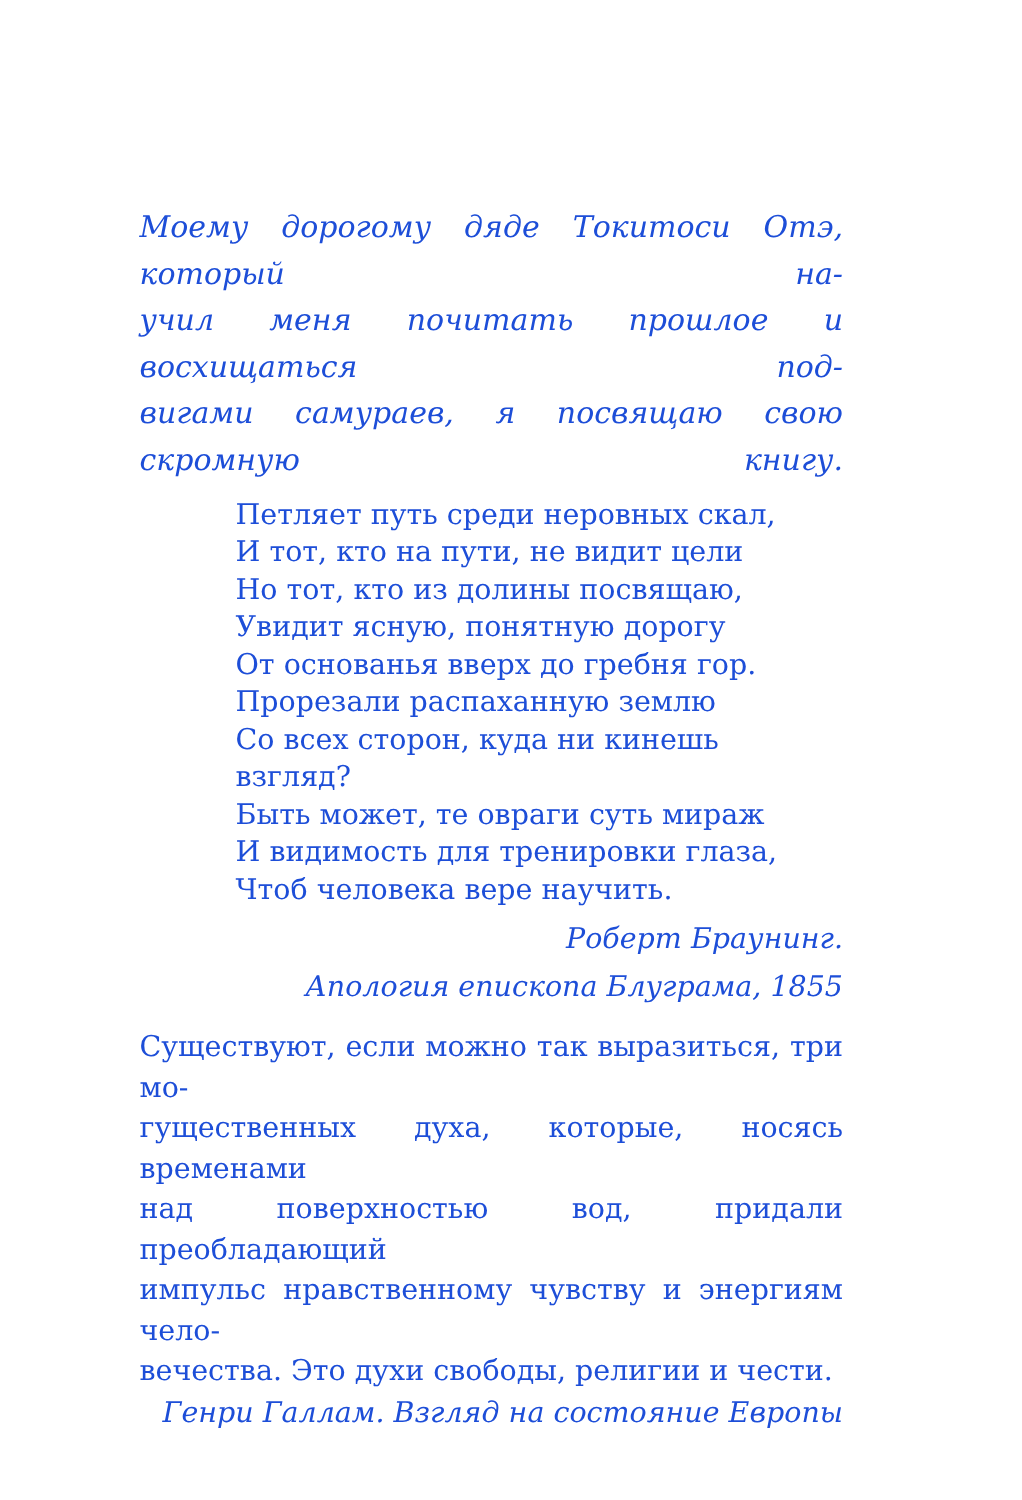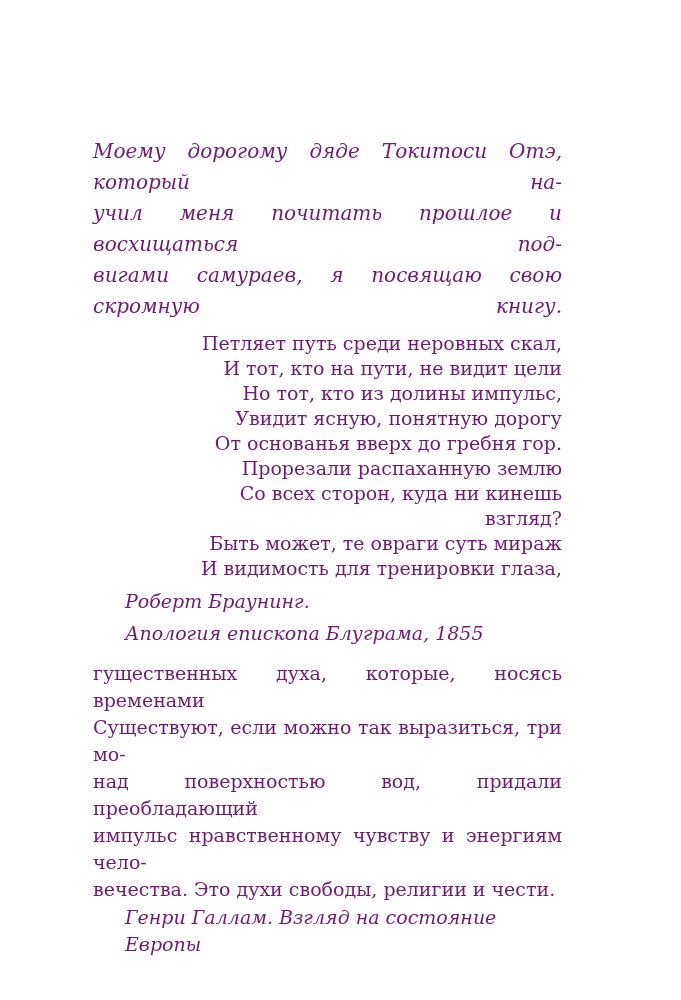--- a/index.html
+++ b/index.html
@@ -8,47 +8,45 @@
     background: #ffffff;
   }
   .page {
     position: relative;
     width: 681px;
     height: 1000px;
     box-sizing: border-box;
     background: #ffffff;
     padding: 136px 119px 0 93px;
     font-family: "DejaVu Serif", serif;
-    color: #701a75;
+    color: #1d4ed8;
     overflow: hidden;
   }
   
   .dedication {
     font-style: italic;
     font-size: 20px;
     line-height: 31px;
   }
   .dedication .j-line {
     text-align: justify;
     text-align-last: justify;
   }
   
   .poem {
     margin: 9px 0 2px 64px;
     font-size: 19px;
     line-height: 25px;
-    text-align: right;
   }
   
   .attr-line {
     font-style: italic;
     font-size: 19px;
     line-height: 26px;
-    text-align: left;
-    margin-left: 32px;
+    text-align: right;
   }
   .poem-author { margin-top: 7px; }
   .poem-source { margin-top: 6px; }
   
   .prose {
     margin-top: 14px;
     font-size: 19px;
     line-height: 27px;
   }
   .prose .j-line {
@@ -68,35 +66,36 @@
 
   <div class="dedication">
     <div class="j-line">Моему дорогому дяде Токитоси Отэ, который на-</div>
     <div class="j-line">учил меня почитать прошлое и восхищаться под-</div>
     <div class="j-line">вигами самураев, я посвящаю свою скромную книгу.</div>
   </div>
 
   <div class="poem">
     <div class="poem-line">Петляет путь среди неровных скал,</div>
     <div class="poem-line">И тот, кто на пути, не видит цели</div>
-    <div class="poem-line">Но тот, кто из долины импульс,</div>
+    <div class="poem-line">Но тот, кто из долины посвящаю,</div>
     <div class="poem-line">Увидит ясную, понятную дорогу</div>
     <div class="poem-line">От основанья вверх до гребня гор.</div>
     <div class="poem-line">Прорезали распаханную землю</div>
     <div class="poem-line">Со всех сторон, куда ни кинешь взгляд?</div>
     <div class="poem-line">Быть может, те овраги суть мираж</div>
     <div class="poem-line">И видимость для тренировки глаза,</div>
+    <div class="poem-line">Чтоб человека вере научить.</div>
   </div>
 
   <div class="attr-line poem-author">Роберт Браунинг.</div>
   <div class="attr-line poem-source">Апология епископа Блуграма, 1855</div>
 
   <div class="prose">
+    <div class="j-line">Существуют, если можно так выразиться, три мо-</div>
     <div class="j-line">гущественных духа, которые, носясь временами</div>
-    <div class="j-line">Существуют, если можно так выразиться, три мо-</div>
     <div class="j-line">над поверхностью вод, придали преобладающий</div>
     <div class="j-line">импульс нравственному чувству и энергиям чело-</div>
     <div class="j-line last">вечества. Это духи свободы, религии и чести.</div>
   </div>
 
   <div class="attr-line prose-source-1">Генри Галлам. Взгляд на состояние Европы</div>
 
 </div>
 
 </body></html>

